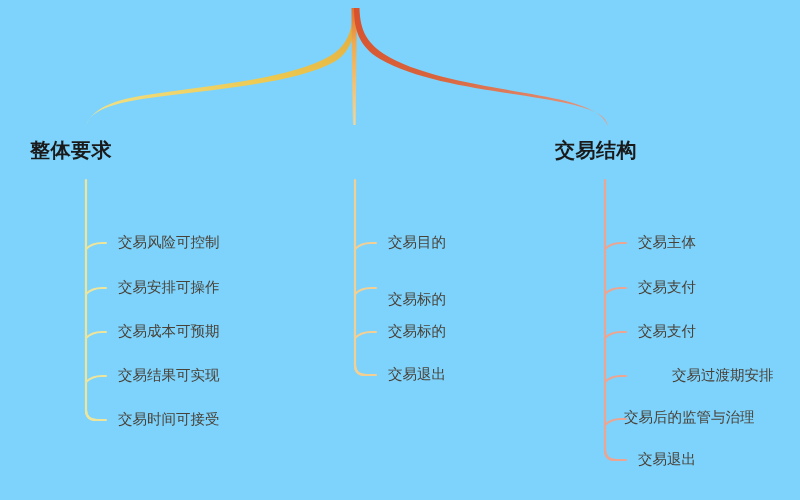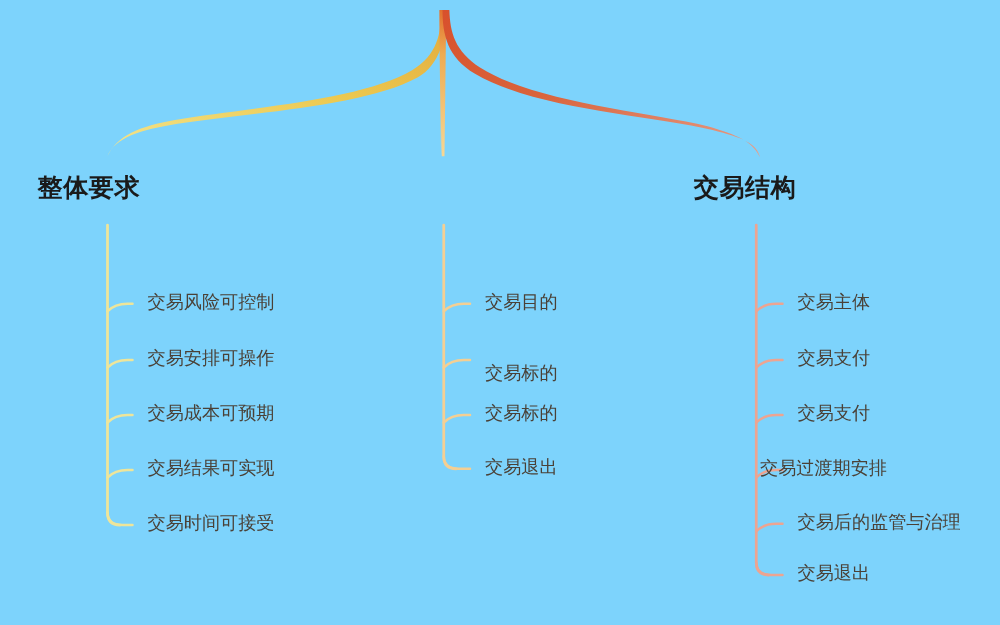--- a/index.html
+++ b/index.html
@@ -123,18 +123,18 @@
       <div class="leaf-label" style="left: 118px; top: 324px; text-align: center;">交易成本可预期</div>
       <div class="leaf-label" style="left: 118px; top: 368px;">交易结果可实现</div>
       <div class="leaf-label" style="left: 118px; top: 412px;">交易时间可接受</div>
       <div class="leaf-label" style="left: 388px; top: 235px;">交易目的</div>
       <div class="leaf-label" style="left: 388px; top: 292px;">交易标的</div>
       <div class="leaf-label" style="left: 388px; top: 324px;">交易标的</div>
       <div class="leaf-label" style="left: 388px; top: 367px;">交易退出</div>
       <div class="leaf-label" style="left: 638px; top: 235px;">交易主体</div>
       <div class="leaf-label" style="left: 638px; top: 280px;">交易支付</div>
       <div class="leaf-label" style="left: 638px; top: 324px;">交易支付</div>
-      <div class="leaf-label" style="left: 608px; top: 368px;">交易过渡期安排</div>
-      <div class="leaf-label" style="left: 638px; top: 411px;">交易后的监管与治理</div>
+      <div class="leaf-label" style="left: 672px; top: 368px;">交易过渡期安排</div>
+      <div class="leaf-label" style="left: 624px; top: 411px; font-family: Liberation Mono, monospace;">交易后的监管与治理</div>
       <div class="leaf-label" style="left: 638px; top: 452px;">交易退出</div>
     </div>
 
 </div>
 
 </body></html>

